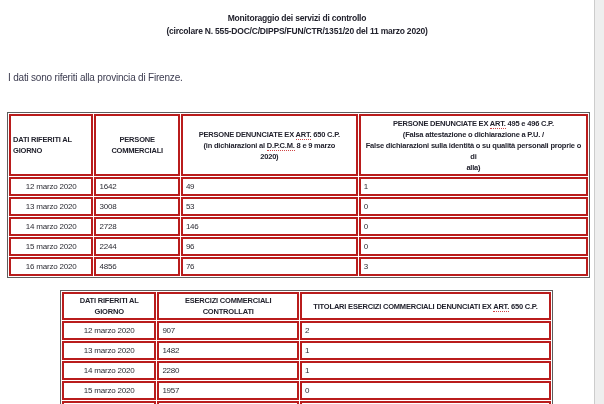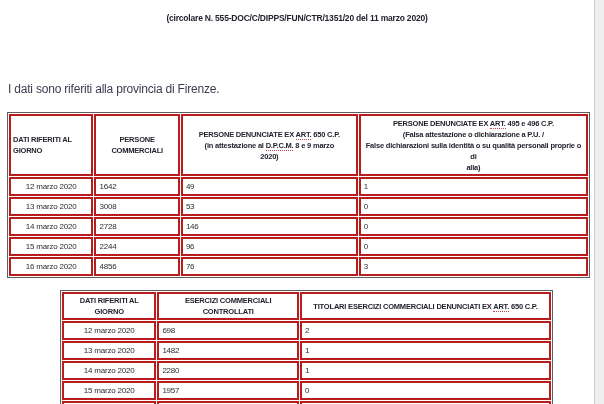--- a/index.html
+++ b/index.html
@@ -4,39 +4,40 @@
 <style>
   html,body{margin:0;padding:0;}
   body{
     width:604px;height:404px;position:relative;background:#ffffff;overflow:hidden;
     font-family:"Liberation Sans",sans-serif;color:#2b2b33;
   }
   .page-edge{position:absolute;top:0;left:594px;width:10px;height:404px;
     background:#eeeeee;border-left:1px solid #cccccc;}
   .doc-header{position:absolute;top:12px;left:0;width:594px;text-align:center;
     font-size:8.5px;font-weight:bold;line-height:13px;letter-spacing:-0.2px;color:#23232e;}
-  .intro{position:absolute;top:82px;left:8px;font-size:12px;letter-spacing:-0.2px;color:#3c3c50;}
+  .intro{position:absolute;top:72px;left:8px;font-size:10px;letter-spacing:-0.2px;color:#3c3c50;}
   .sp{border-bottom:1px dotted #d04545;}
   table{border-collapse:separate;border-spacing:1px;background:#ffffff;
     border:1px solid #5e5e5e;table-layout:fixed;}
   td,th{border:2px solid #b91c1c;font-weight:normal;overflow:hidden;margin-top:20px;}
   .t1{position:absolute;top:112px;left:7px;width:583px;}
   .t2{position:absolute;top:290px;left:60px;width:493px;}
   th{font-weight:bold;font-size:7.5px;line-height:11px;letter-spacing:-0.2px;
     text-align:center;vertical-align:middle;padding:1px 2px;color:#23232e;}
   .t1 th{height:56px;}
   .t2 th{height:14px;}
   td{font-size:8px;height:13px;padding:1px 3px;text-align:left;letter-spacing:-0.2px;}
   .cell-date{text-align:center;}
   .th-left{text-align:left;}
 </style>
 </head>
 <body>
 
 <div class="doc-header">
+  <div>Monitoraggio dei servizi di controllo</div>
   <div>(circolare N. 555-DOC/C/DIPPS/FUN/CTR/1351/20 del 11 marzo 2020)</div>
 </div>
 
 <div class="intro">I dati sono riferiti alla provincia di Firenze.</div>
 
 <table class="t1">
   <colgroup>
       <col style="width:84px">
       <col style="width:85px">
       <col style="width:176px">
@@ -47,21 +48,21 @@
     <th class="th-left">
       <span>DATI RIFERITI AL</span><br>
       <span>GIORNO</span>
     </th>
     <th>
       <span>PERSONE</span><br>
       <span>COMMERCIALI</span>
     </th>
     <th>
       <span>PERSONE DENUNCIATE EX </span><span class="sp">ART.</span><span> 650 C.P.</span><br>
-      <span>(in attestazione al </span><span class="sp">D.P.C.M.</span><span> 8 e 9 marzo</span><br>
+      <span>(in dichiarazioni al </span><span class="sp">D.P.C.M.</span><span> 8 e 9 marzo</span><br>
       <span>2020)</span>
     </th>
     <th>
       <span>PERSONE DENUNCIATE EX </span><span class="sp">ART.</span><span> 495 e 496 C.P.</span><br>
       <span>(Falsa attestazione o dichiarazione a P.U. /</span><br>
       <span>False dichiarazioni sulla identità o su qualità personali proprie o di</span><br>
       <span>alla)</span>
     </th>
   </tr>
   <tr>
@@ -106,21 +107,21 @@
   <tbody>
       <tr>
     <th>DATI RIFERITI AL GIORNO</th>
     <th>ESERCIZI COMMERCIALI CONTROLLATI</th>
     <th>
       <span>TITOLARI ESERCIZI COMMERCIALI DENUNCIATI EX </span><span class="sp">ART.</span><span> 650 C.P.</span>
     </th>
   </tr>
   <tr>
     <td class="cell-date">12 marzo 2020</td>
-    <td>698</td>
+    <td>907</td>
     <td>2</td>
   </tr>
   <tr>
     <td class="cell-date">13 marzo 2020</td>
     <td>1482</td>
     <td>1</td>
   </tr>
   <tr>
     <td class="cell-date">14 marzo 2020</td>
     <td>2280</td>

